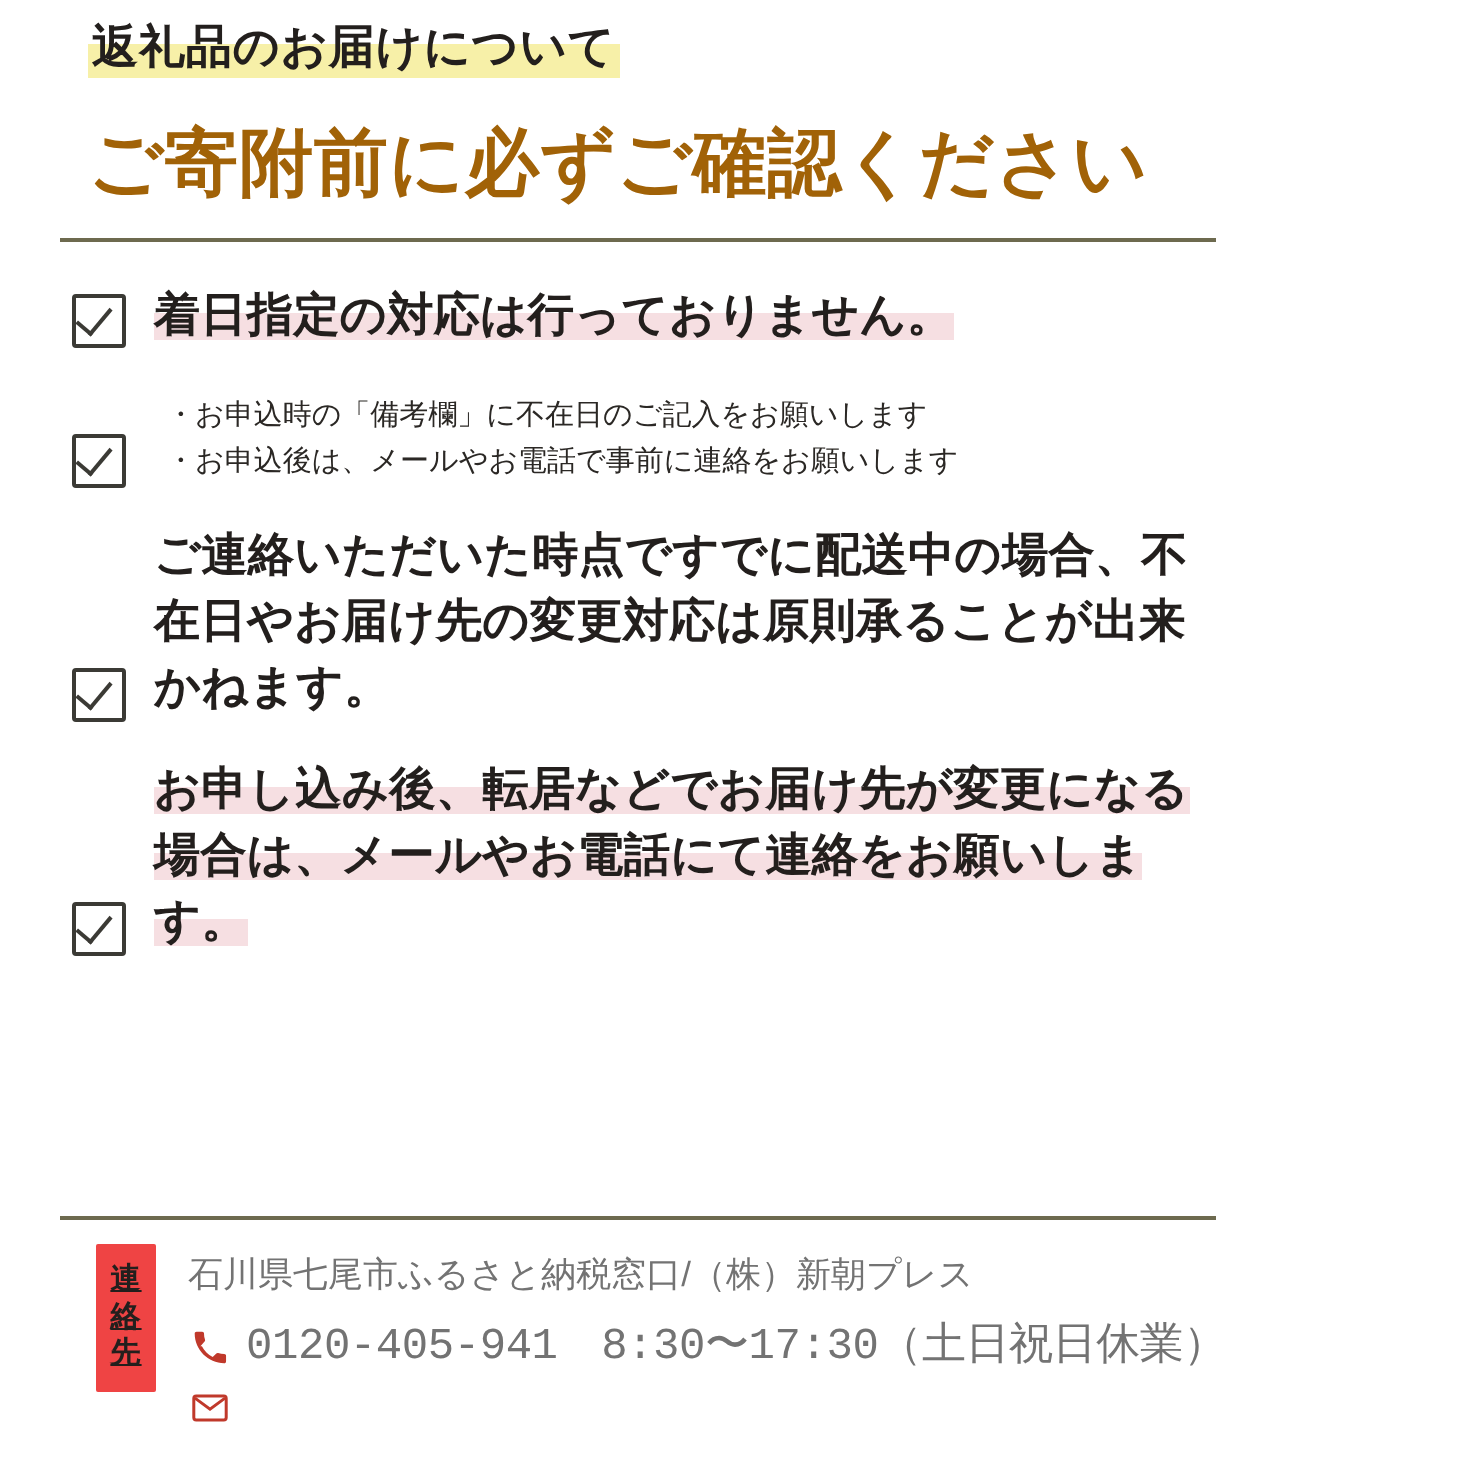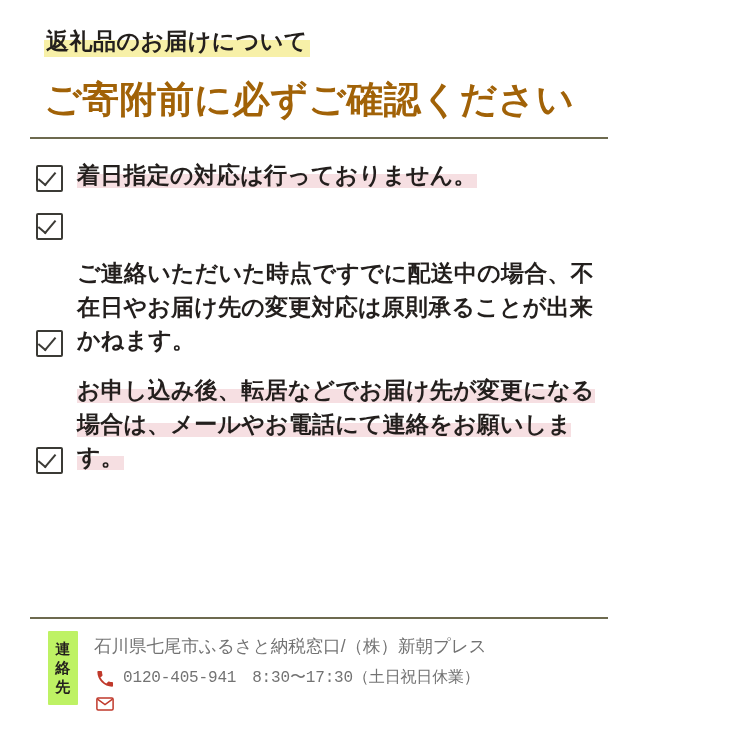--- a/index.html
+++ b/index.html
@@ -12,21 +12,21 @@
     background: #ffffff;
     font-family: "Liberation Sans", sans-serif;
     color: #231f1d;
     overflow: hidden;
   }
   .page {
     position: relative;
     width: 638px;
     height: 735px;
     box-sizing: border-box;
-    padding: 28px 30px 0 30px;
+    padding: 10px 30px 0 30px;
   }
 
   
   .header {
     padding-left: 14px;
   }
   .kicker {
     display: inline-block;
     font-size: 23px;
     font-weight: bold;
@@ -115,31 +115,32 @@
     right: 30px;
     bottom: 18px;
     border-top: 2px solid #6d6a4f;
     padding-top: 12px;
     display: flex;
     align-items: flex-start;
   }
   .contact-tag {
     flex: 0 0 auto;
     width: 30px;
-    background: #bef264;
+    background: #ef4444;
     color: #231f1d;
     font-size: 15px;
     font-weight: bold;
     line-height: 1.25;
     text-align: center;
     padding: 9px 0 9px 0;
     margin-left: 18px;
     margin-right: 16px;
     letter-spacing: 0.04em;
     border-radius: 1px;
+    text-decoration: underline;
   }
   .contact-lines {
     flex: 1 1 auto;
     padding-top: 2px;
   }
   .contact-line {
     display: flex;
     align-items: center;
     font-size: 17.5px;
     line-height: 1.55;
@@ -156,21 +157,21 @@
     align-items: center;
     justify-content: center;
     width: 22px;
     height: 20px;
     margin-right: 7px;
     flex: 0 0 auto;
   }
   .ico svg { display: block; }
   .mono {
     font-family: "Liberation Mono", monospace;
-    font-size: 16px;
+    font-size: 22px;
     letter-spacing: -0.01em;
   }
 </style>
 </head>
 <body>
 
 <div class="page">
 
   <div class="header">
     <div>
@@ -186,20 +187,24 @@
     <div class="item">
       <div class="checkbox"></div>
       <div class="item-body">
         <div class="item-text"><span class="hl">着日指定の対応は行っておりません。</span></div>
       </div>
     </div>
 
     <div class="item">
       <div class="checkbox"></div>
       <div class="item-body">
+        <div class="subnotes">
+          <div class="subnote">・お申込時の「備考欄」に不在日のご記入をお願いします</div>
+          <div class="subnote">・お申込後は、メールやお電話で事前に連絡をお願いします</div>
+        </div>
       </div>
     </div>
 
 
     <div class="item">
       <div class="checkbox"></div>
       <div class="item-body">
         <div class="item-text"><span>ご連絡いただいた時点ですでに配送中の場合、不在日やお届け先の変更対応は原則承ることが出来かねます。</span></div>
       </div>
     </div>

